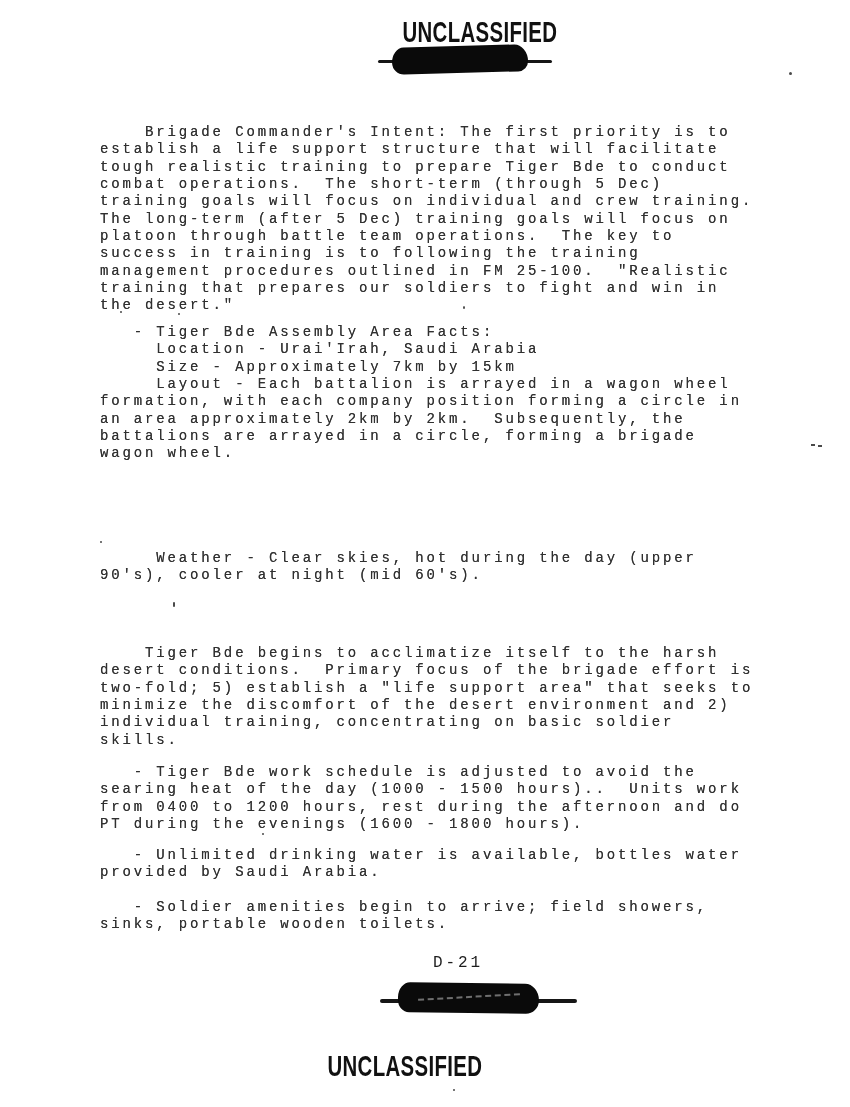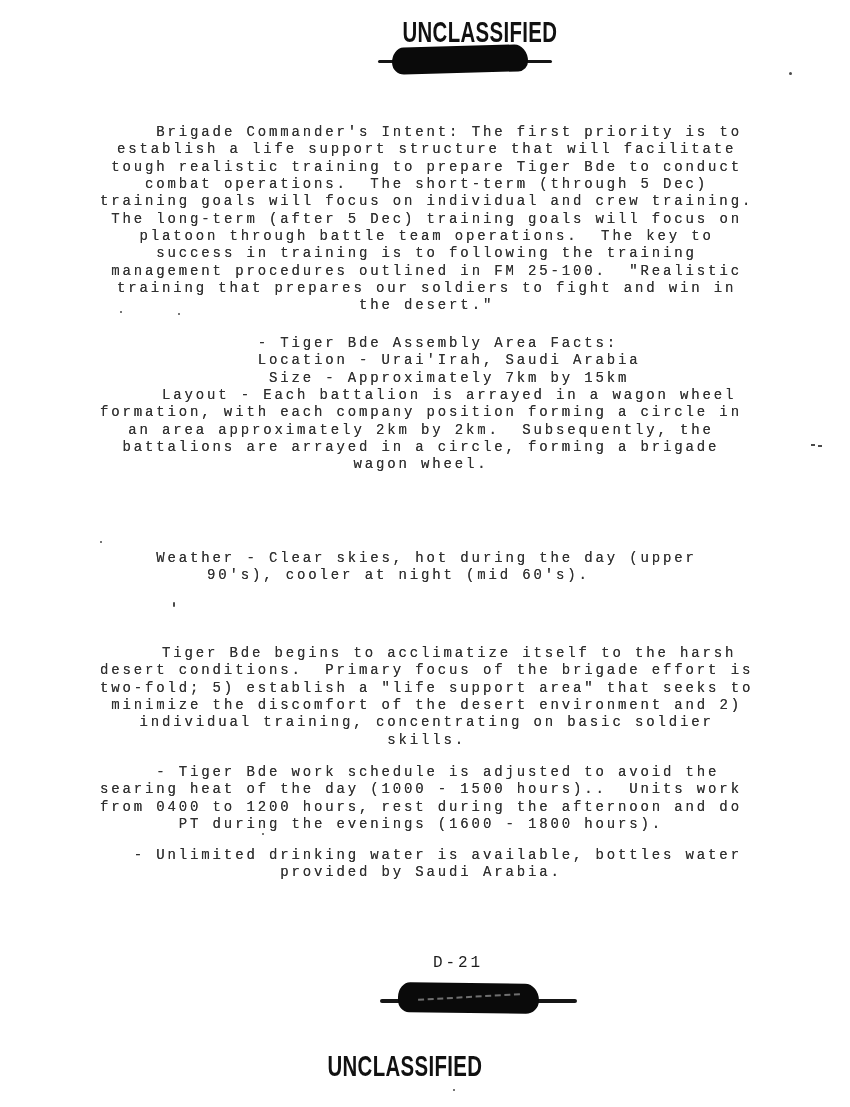--- a/index.html
+++ b/index.html
@@ -60,24 +60,23 @@
   
   .para {
     position:absolute; left:100px; margin:0;
     font-family:"Liberation Mono", monospace;
     font-size:14px;
     line-height:17.33px;
     letter-spacing:2.86px;
     color:#303030;
     white-space:pre;
     text-shadow:0 0 0.5px rgba(45,45,45,0.75);
-    text-align:center;
   }
   .p-intent    { top:124px; }
-  .p-facts     { top:335px; }
+  .p-facts     { top:324px; }
   .p-terrain   { top:479px; }
   .p-weather   { top:550px; }
   .p-summary   { top:609px; }
   .p-acclim    { top:645px; }
   .p-schedule  { top:764px; }
   .p-water     { top:847px; }
   .p-amenities { top:899px; }
 
   .page-number {
     position:absolute; left:433px; top:955px; margin:0;
@@ -132,20 +131,22 @@
 two-fold; 5) establish a "life support area" that seeks to
 minimize the discomfort of the desert environment and 2)
 individual training, concentrating on basic soldier
 skills.</pre>
   <pre class="para p-schedule">   - Tiger Bde work schedule is adjusted to avoid the
 searing heat of the day (1000 - 1500 hours)..  Units work
 from 0400 to 1200 hours, rest during the afternoon and do
 PT during the evenings (1600 - 1800 hours).</pre>
   <pre class="para p-water">   - Unlimited drinking water is available, bottles water
 provided by Saudi Arabia.</pre>
+  <pre class="para p-amenities">   - Soldier amenities begin to arrive; field showers,
+sinks, portable wooden toilets.</pre>
 
   <div class="redact-line redact-line-bottom"></div>
   <div class="redact-bar redact-bar-bottom">
     <div class="redact-scribble"></div>
   </div>
   <pre class="page-number">D-21</pre>
 
   <div class="stamp stamp-bottom">
     <span>UNCLASSIFIED</span>
   </div>

